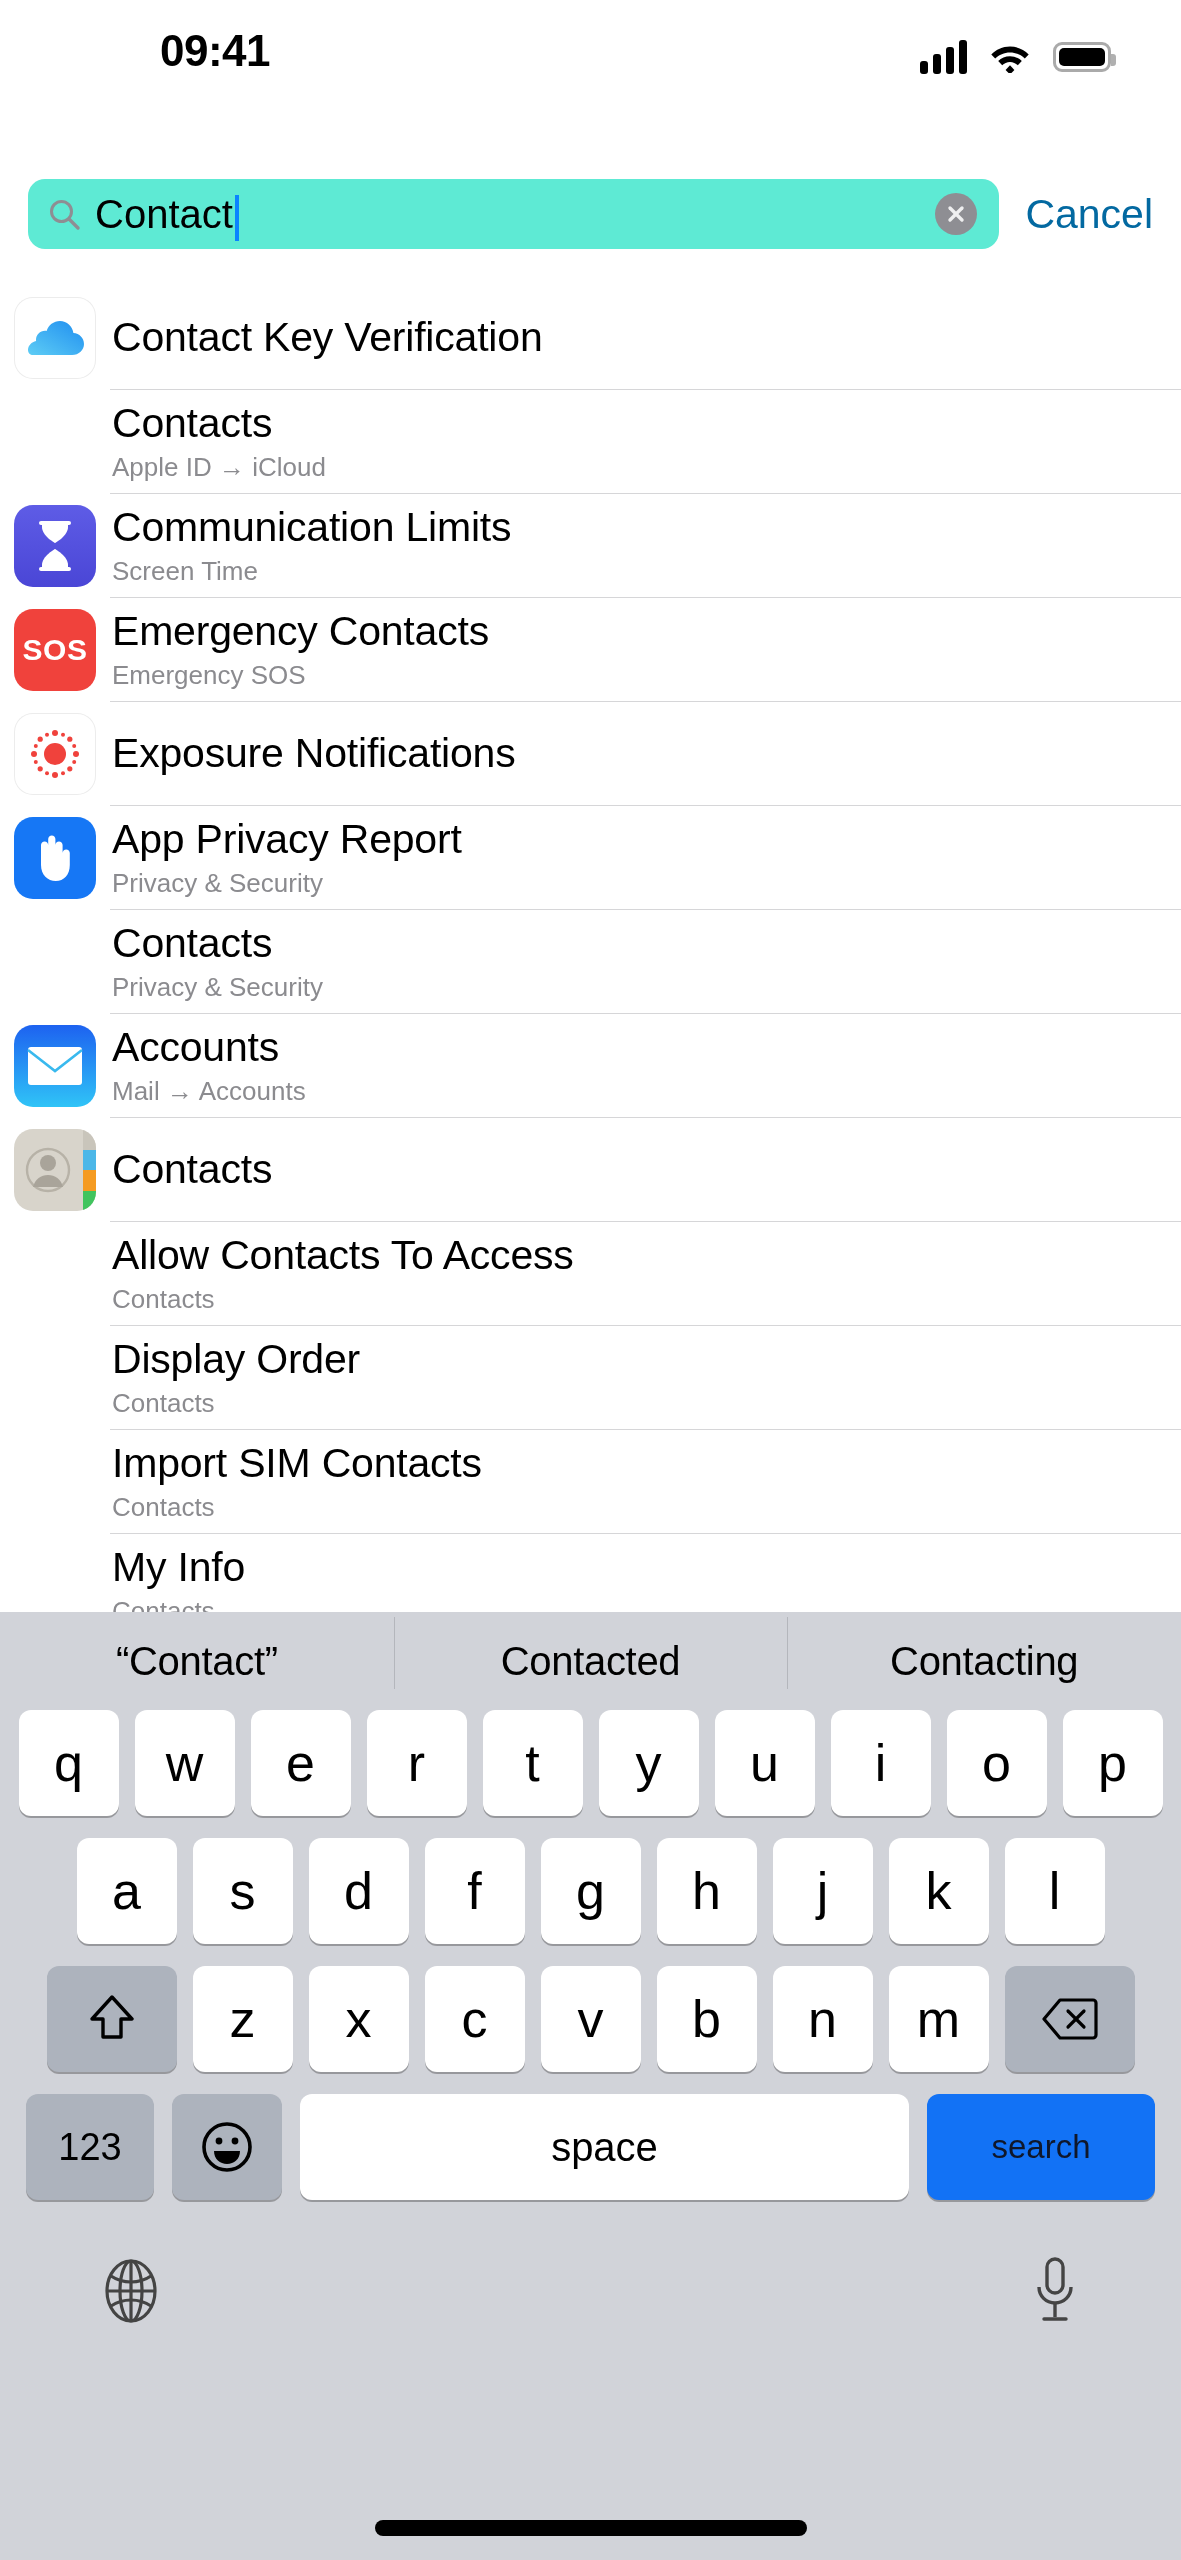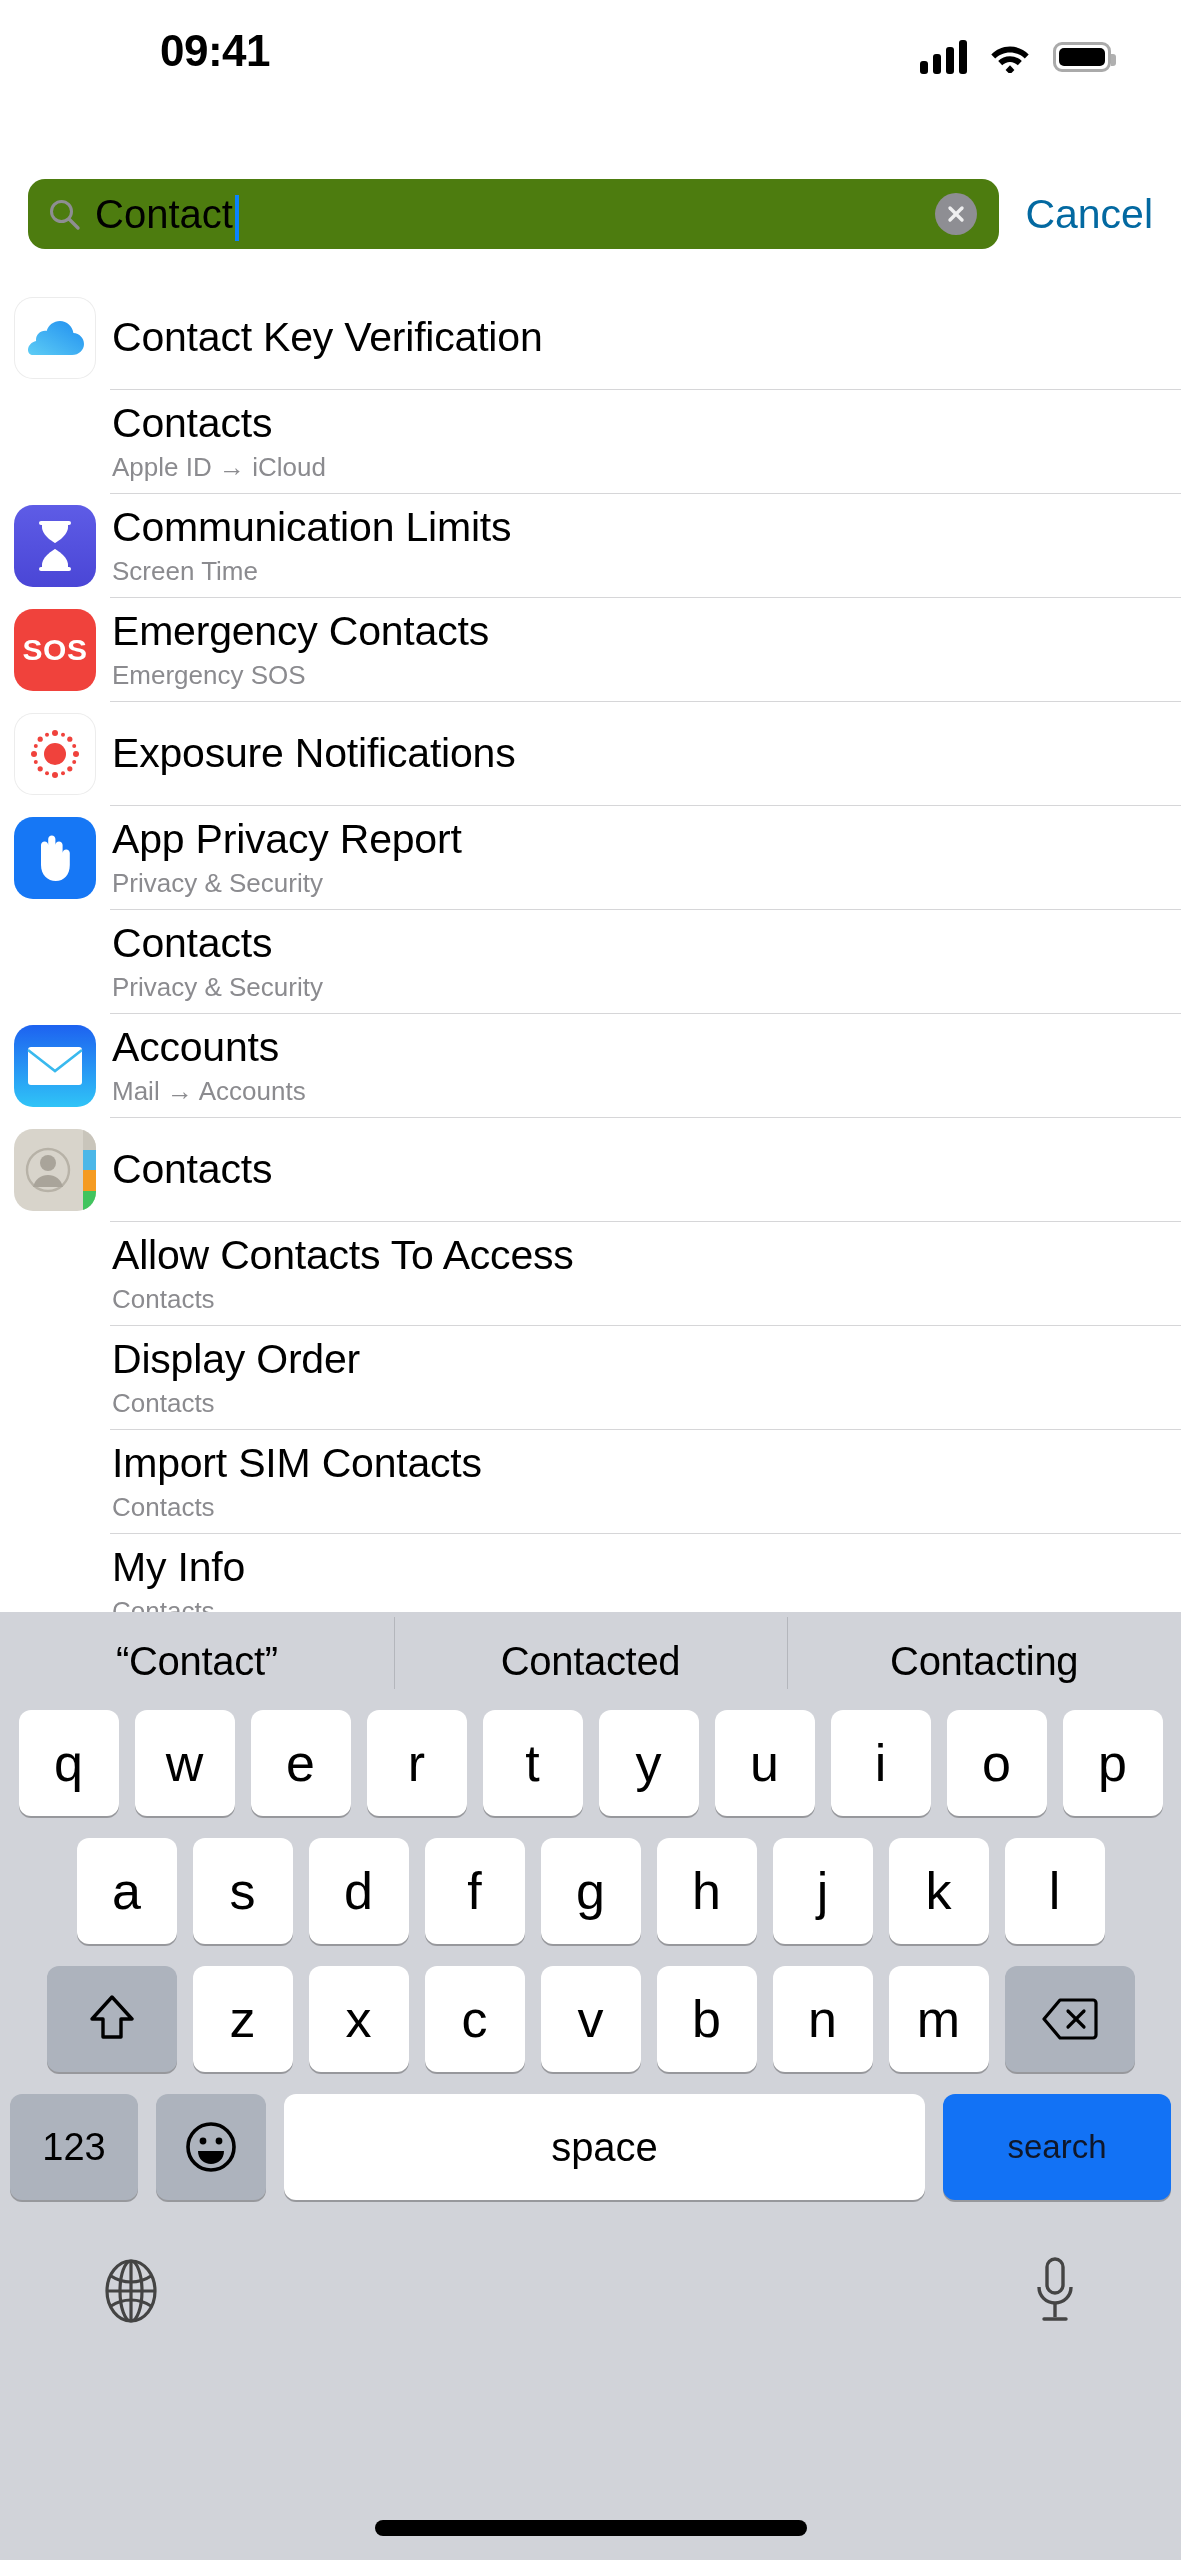--- a/index.html
+++ b/index.html
@@ -39,21 +39,21 @@
     width:5px; height:12px; background:#b0b0b0; border-radius:0 3px 3px 0;
   }
   .batt span{ display:block; width:100%; height:100%; background:#000; border-radius:5px; }
 
   
   #search-row {
     position:absolute; top:175px; left:0; width:1181px; height:78px;
     display:flex; align-items:center; padding:0 28px;
   }
   #search-field {
-    flex:1; height:70px; background:#4d7c0f; border-radius:17px;
+    flex:1; height:70px; background:#5eead4; border-radius:17px;
     display:flex; align-items:center; padding:0 20px; position:relative;
   }
   .search-glass{ width:33px; height:33px; flex:none; margin-right:14px; }
   #search-value{
     font-size:40px; color:#000; line-height:1; white-space:nowrap;
   }
   #search-caret{
     display:inline-block; width:4px; height:46px; background:#0a84ff;
     margin-left:2px; vertical-align:middle; position:relative; top:4px;
   }
@@ -120,21 +120,21 @@
     position:relative; letter-spacing:-0.3px;
   }
   .pred-item + .pred-item:before{
     content:""; position:absolute; left:0; top:-22px; width:1px; height:72px;
     background:#b4b6bc;
   }
   .kb-row{ display:flex; justify-content:center; align-items:center; margin-bottom:22px; }
   #row1{ padding:0 10px; gap:16px; }
   #row2{ padding:0 64px; gap:16px; }
   #row3{ padding:0 10px; gap:16px; }
-  #row4{ padding:0 10px; gap:18px; }
+  #row4{ padding:0 26px; gap:18px; }
   .key{
     background:#fff; border-radius:12px; height:106px;
     display:flex; align-items:center; justify-content:center;
     font-size:52px; color:#000; box-shadow:0 2px 0 rgba(0,0,0,0.28);
     font-weight:400;
   }
   #row1 .key{ width:100px; }
   #row2 .key{ width:100px; }
   #row3 .key.letter{ width:100px; }
   .key.mod{ background:#adb3bd; box-shadow:0 2px 0 rgba(0,0,0,0.28); }

